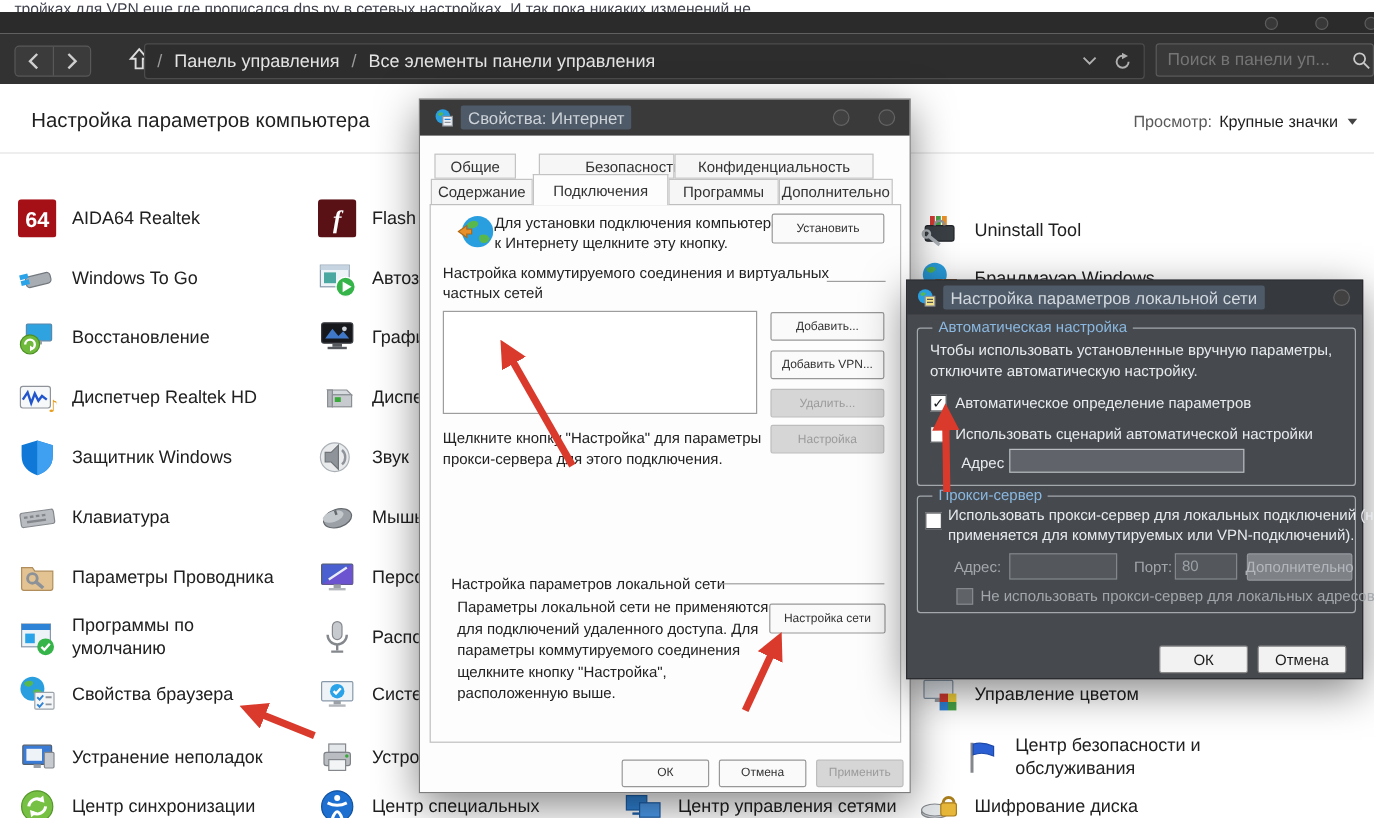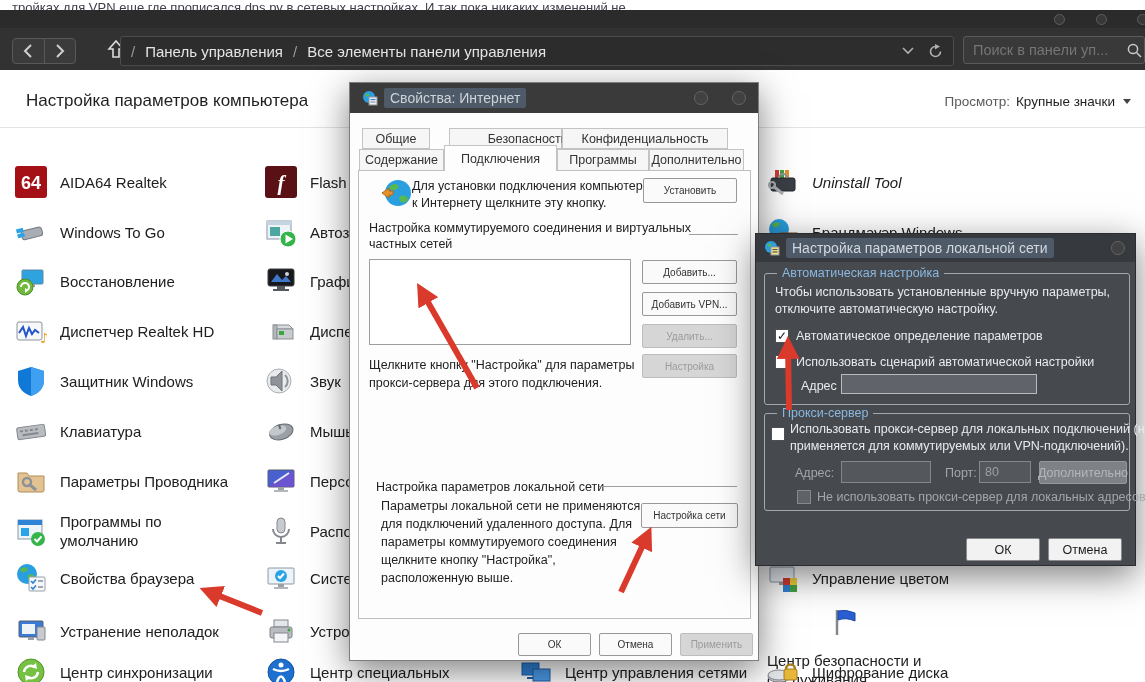--- a/index.html
+++ b/index.html
@@ -399,21 +399,21 @@
         <span class="icon32"><svg width="32" height="32" viewBox="0 0 32 32">
             <rect x="2" y="7" width="17" height="12" fill="#2f83d6" stroke="#1d5fa8"></rect>
             <rect x="7" y="21" width="7" height="2" fill="#1d5fa8"></rect>
             <rect x="13" y="13" width="17" height="12" fill="#4d9bec" stroke="#1d5fa8"></rect>
             <rect x="18" y="27" width="7" height="2" fill="#1d5fa8"></rect>
           </svg></span>
         <div class="lbl">
           <div>Центр управления сетями</div>
         </div>
       </div>
-      <div class="cp-item" style="left: 767px; top: 157px; font-style: italic;">
+      <div class="cp-item" style="left: 767px; top: 167px;">
         <span class="icon32"><svg width="32" height="32" viewBox="0 0 32 32">
             <rect x="8" y="4" width="4" height="9" fill="#d23b32"></rect>
             <rect x="13" y="4" width="4" height="9" fill="#45a345"></rect>
             <rect x="18" y="4" width="4" height="9" fill="#e8902a"></rect>
             <rect x="4" y="12" width="24" height="13" rx="2" fill="#3a3f45" stroke="#22262b"></rect>
             <path d="M12 12 a4 4 0 0 1 8 0" fill="none" stroke="#8f959c" stroke-width="2"></path>
             <line x1="6" y1="20" x2="16" y2="28" stroke="#aab0b6" stroke-width="3"></line>
             <circle cx="5" cy="19" r="3" fill="none" stroke="#aab0b6" stroke-width="2"></circle>
           </svg></span>
         <div class="lbl">
@@ -440,21 +440,21 @@
             <rect x="12" y="20" width="6" height="3" fill="#9aa0a6"></rect>
             <rect x="16" y="16" width="7" height="7" fill="#d23b32"></rect>
             <rect x="23" y="16" width="7" height="7" fill="#f2d23a"></rect>
             <rect x="16" y="23" width="7" height="7" fill="#2f83d6"></rect>
             <rect x="23" y="23" width="7" height="7" fill="#45a345"></rect>
           </svg></span>
         <div class="lbl">
           <div>Управление цветом</div>
         </div>
       </div>
-      <div class="cp-item" style="left: 767px; top: 606px; flex-direction: column;">
+      <div class="cp-item" style="left: 801px; top: 606px;">
         <span class="icon32"><svg width="32" height="32" viewBox="0 0 32 32">
             <line x1="9" y1="4" x2="9" y2="29" stroke="#84888d" stroke-width="2.5"></line>
             <path d="M10 5 Q18 3 27 7 L27 15 Q18 11 10 14 Z" fill="#2a5fd4" stroke="#1d48a8"></path>
           </svg></span>
         <div class="lbl">
           <div>Центр безопасности и</div>
           <div>обслуживания</div>
         </div>
       </div>
       <div class="cp-item" style="left: 767px; top: 647px;">

